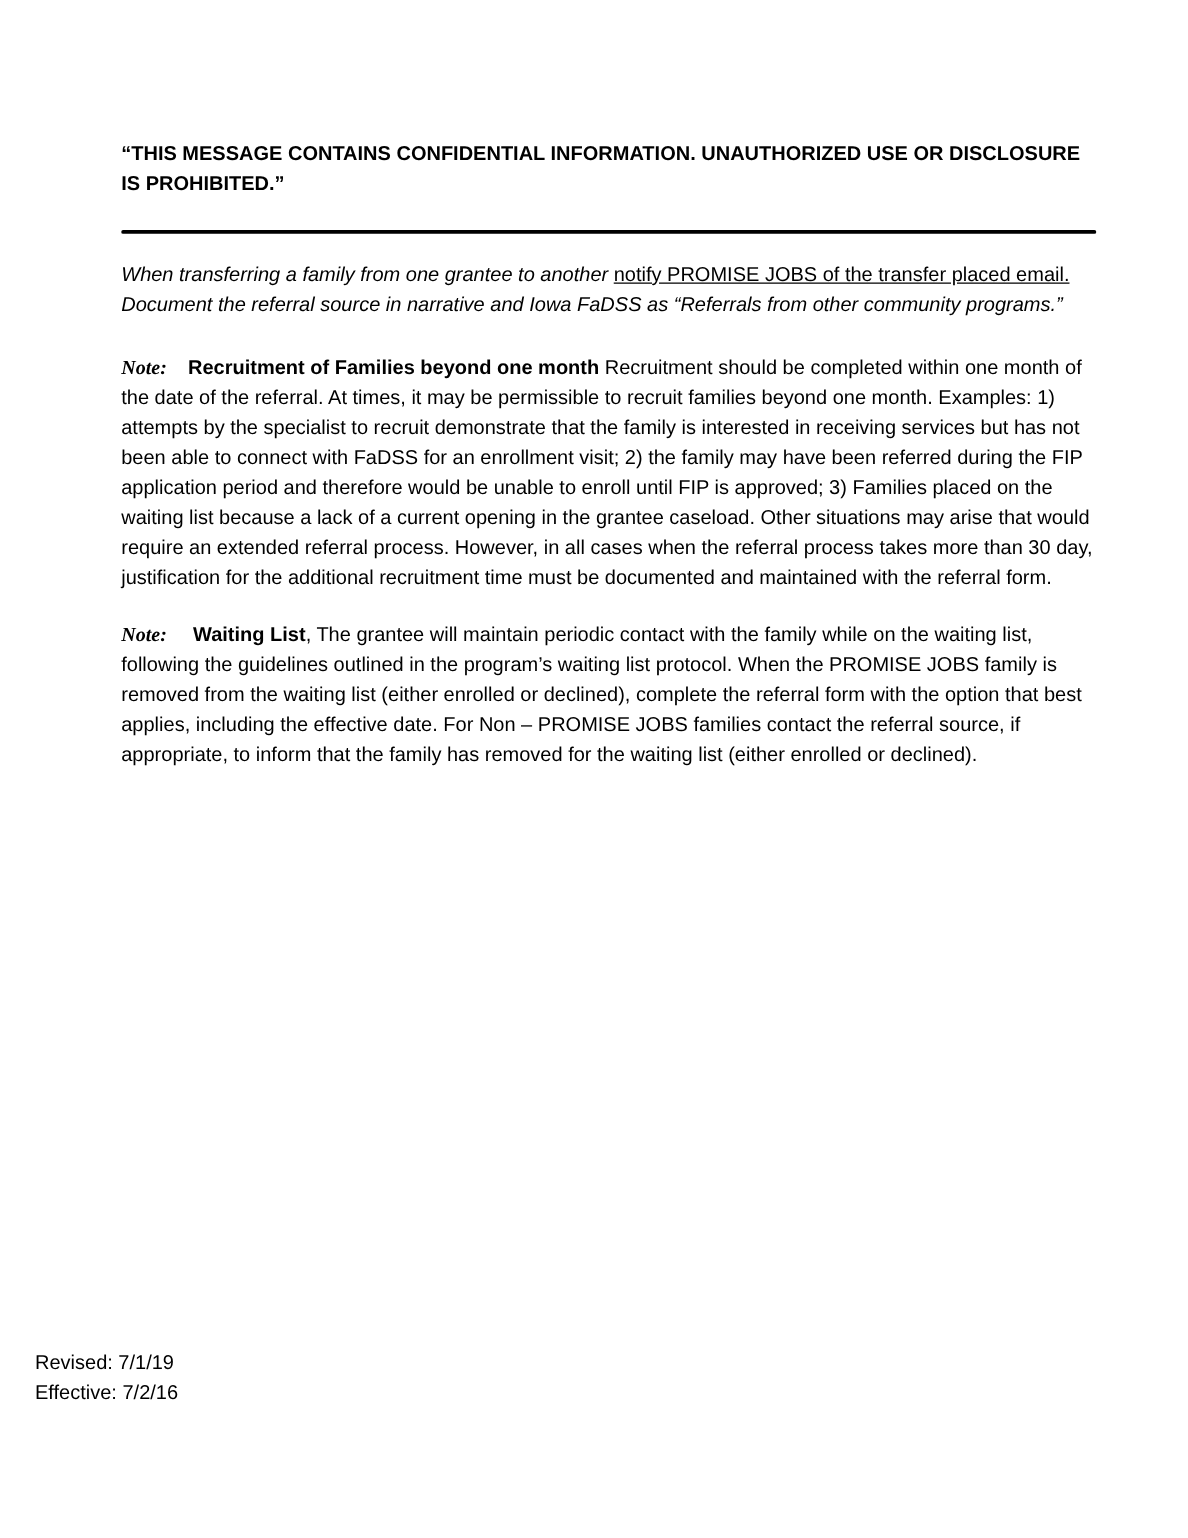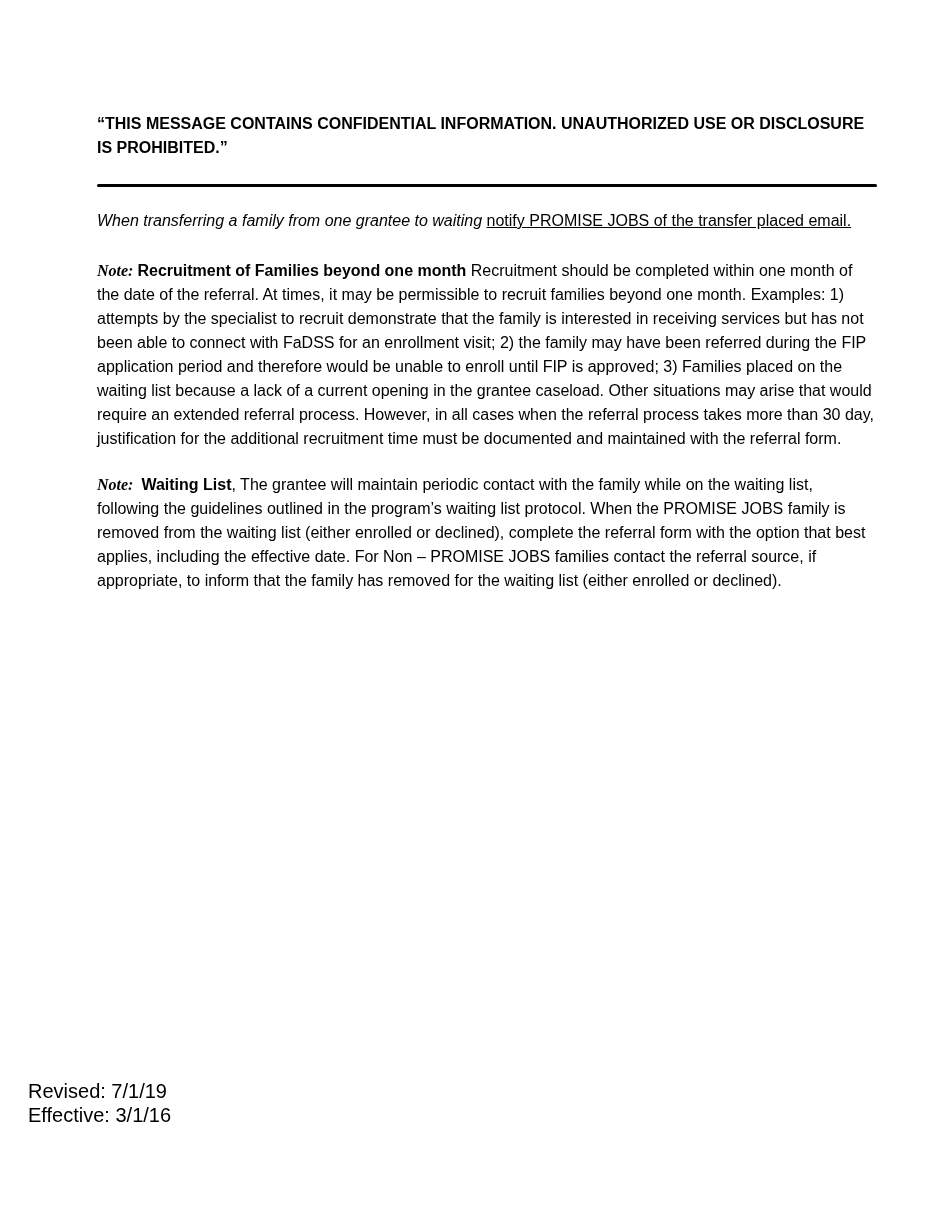--- a/index.html
+++ b/index.html
@@ -28,55 +28,58 @@
   .rule {
     margin: 24px 0 0 0;
     border: none;
     height: 3px;
     background: #000000;
   }
   .note-transfers { margin-top: 22px; }
   .note-recruitment { margin-top: 26px; }
   .note-waiting { margin-top: 22px; }
   .bi { font-weight: bold; font-style: italic; }
-  .b  { font-weight: bold; }
+  .b  { font-weight: bold; margin-left: 13px; }
   .i  { font-style: italic; }
   .u  { text-decoration: underline; }
   .note-label { white-space: pre-wrap; font-family: Liberation Serif, serif; }
   .footer {
     position: absolute;
     left: 28px;
     top: 1079px;
-    font-size: 20px;
+    font-size: 16px;
     line-height: 24px;
   }
 </style>
 </head>
 <body>
 
 <div class="page">
   <div class="content">
 
     <p class="confidential">“THIS MESSAGE CONTAINS CONFIDENTIAL INFORMATION. UNAUTHORIZED USE OR DISCLOSURE IS PROHIBITED.”</p>
 
     <hr class="rule">
 
     <div class="note-transfers">
       <div>
-        <span class="i">When transferring a family from one grantee to waiting </span><span class="u">notify PROMISE JOBS of the transfer placed email.</span>
+        <span class="i">When transferring a family from one grantee to another </span><span class="u">notify PROMISE JOBS of the transfer placed email.</span>
+      </div>
+      <div>
+        <span class="i">Document the referral source in narrative and Iowa FaDSS as “Referrals from other community programs.”</span>
       </div>
     </div>
 
     <p class="note-recruitment">
       <span class="bi note-label">Note: </span><span class="b">Recruitment of Families beyond one month</span><span> Recruitment should be completed within one month of the date of the referral. At times, it may be permissible to recruit families beyond one month. Examples: 1) attempts by the specialist to recruit demonstrate that the family is interested in receiving services but has not been able to connect with FaDSS for an enrollment visit; 2) the family may have been referred during the FIP application period and therefore would be unable to enroll until FIP is approved; 3) Families placed on the waiting list because a lack of a current opening in the grantee caseload. Other situations may arise that would require an extended referral process. However, in all cases when the referral process takes more than 30 day, justification for the additional recruitment time must be documented and maintained with the referral form.</span>
     </p>
 
     <p class="note-waiting">
       <span class="bi note-label">Note:&nbsp; </span><span class="b">Waiting List</span><span>, The grantee will maintain periodic contact with the family while on the waiting list, following the guidelines outlined in the program’s waiting list protocol. When the PROMISE JOBS family is removed from the waiting list (either enrolled or declined), complete the referral form with the option that best applies, including the effective date. For Non – PROMISE JOBS families contact the referral source, if appropriate, to inform that the family has removed for the waiting list (either enrolled or declined).</span>
     </p>
 
   </div>
 
   <div class="footer">
     <div>Revised: 7/1/19</div>
-    <div>Effective: 3/1/16</div>
+    <div>Effective: 7/2/16</div>
   </div>
 </div>
 
 </body></html>

